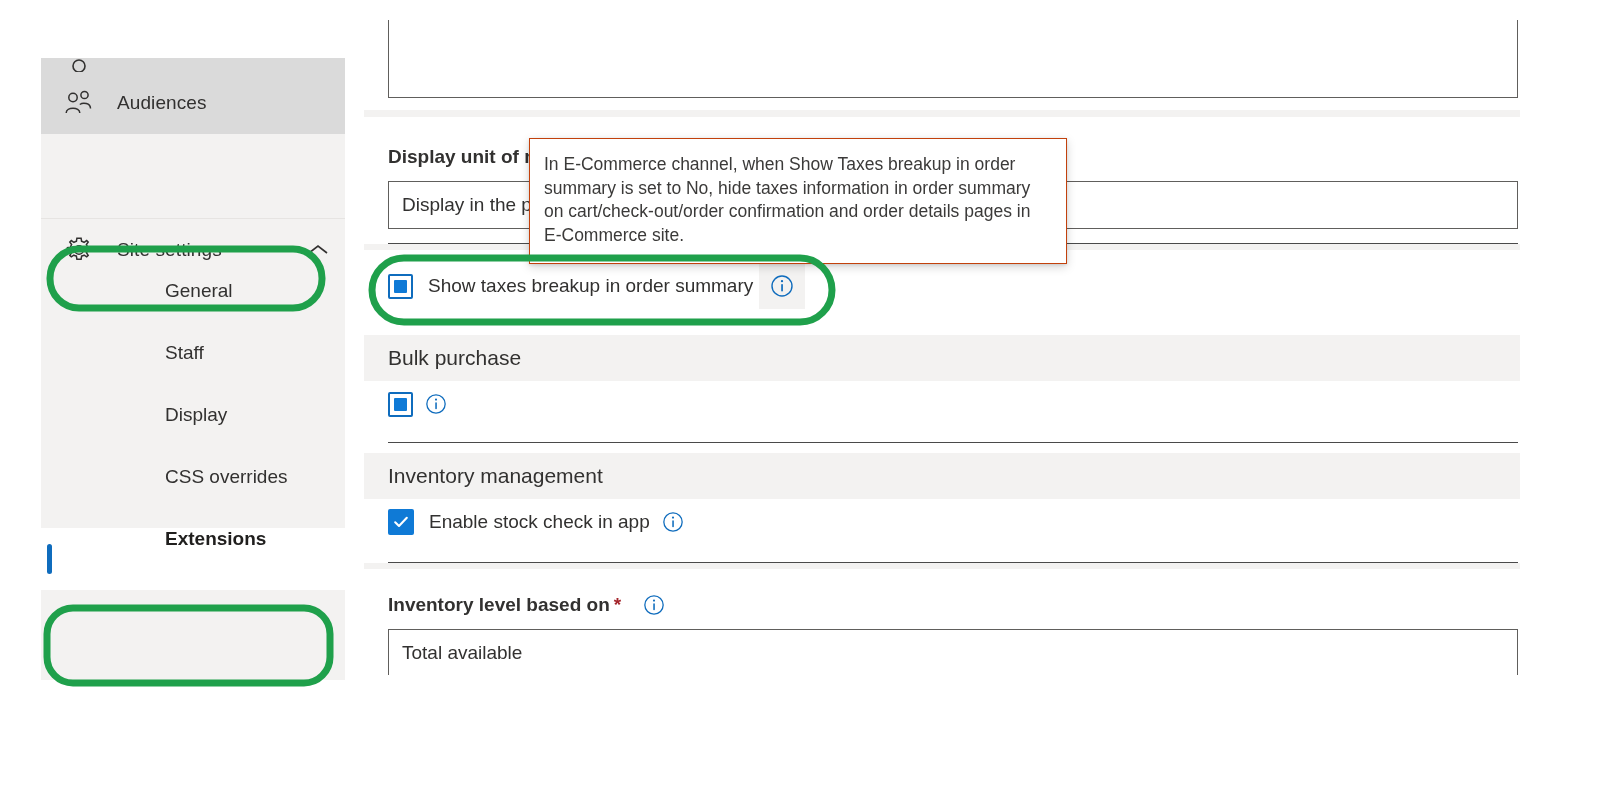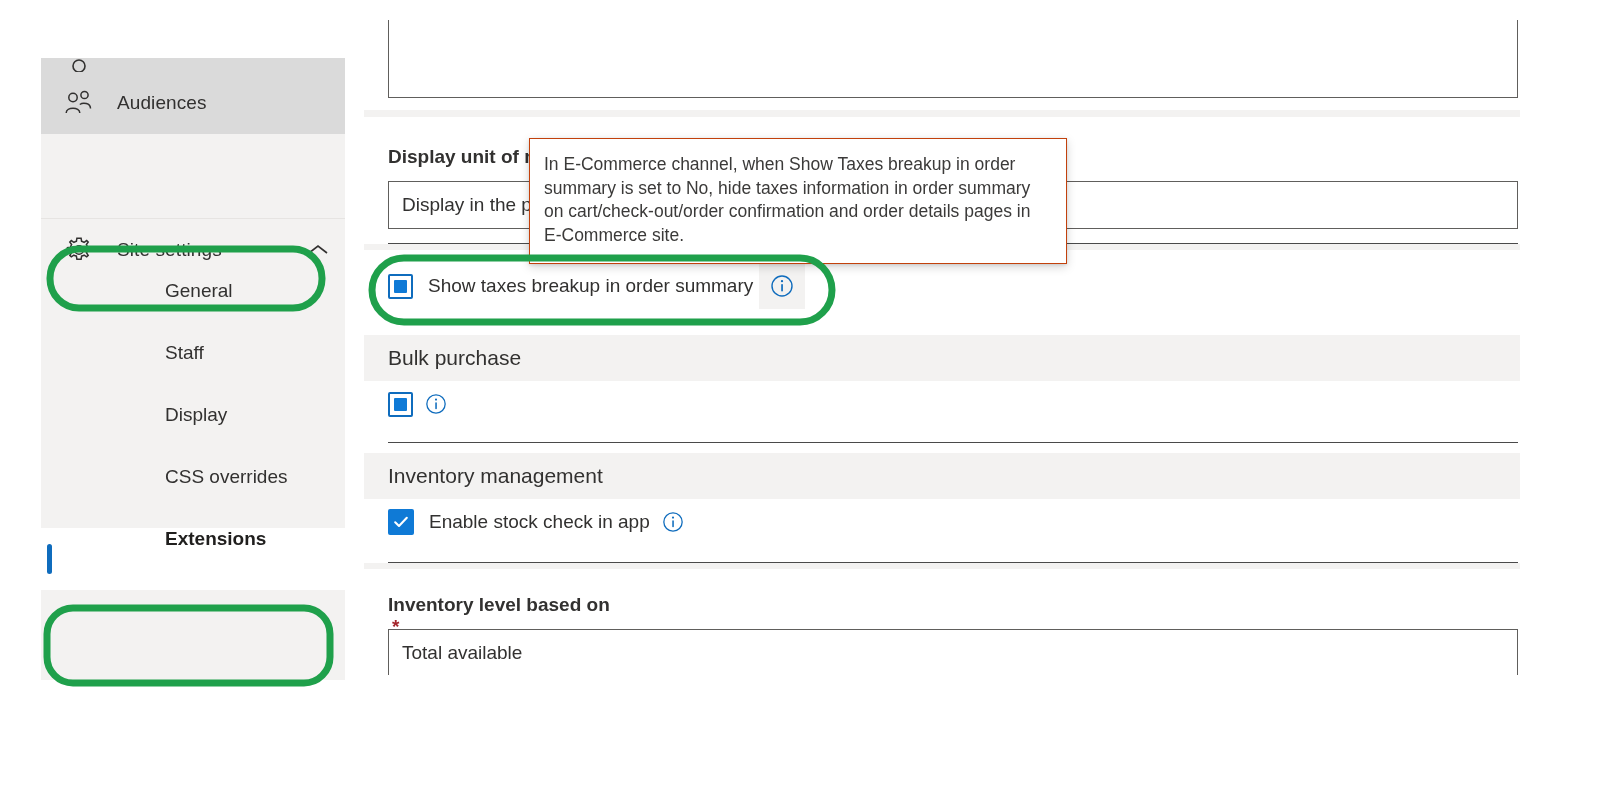--- a/index.html
+++ b/index.html
@@ -377,21 +377,21 @@
     <svg width="22" height="22" viewBox="0 0 24 24">
       <circle cx="12" cy="12" r="10" fill="none" stroke="#0f6cbd" stroke-width="1.4"></circle>
       <circle cx="12" cy="7.2" r="1.15" fill="#0f6cbd"></circle>
       <rect x="11.2" y="10" width="1.7" height="7.6" rx="0.8" fill="#0f6cbd"></rect>
     </svg>
   </span>
 </div>
 <div class="hr-line" style="left:388px;top:562px;width:1130px;"></div>
 <div class="divider-band" style="top:563px;height:6px;"></div>
 
-<div class="field-label" style="left:388px;top:594px;display:flex;align-items:flex-start;flex-direction:column;">
+<div class="field-label" style="left:388px;top:594px;display:flex;align-items:flex-end;">
   <span>Inventory level based on</span>
   <span class="req-star">*</span>
   <span class="info-icon" style="margin-left:22px;">
     <svg width="22" height="22" viewBox="0 0 24 24">
       <circle cx="12" cy="12" r="10" fill="none" stroke="#0f6cbd" stroke-width="1.4"></circle>
       <circle cx="12" cy="7.2" r="1.15" fill="#0f6cbd"></circle>
       <rect x="11.2" y="10" width="1.7" height="7.6" rx="0.8" fill="#0f6cbd"></rect>
     </svg>
   </span>
 </div>

